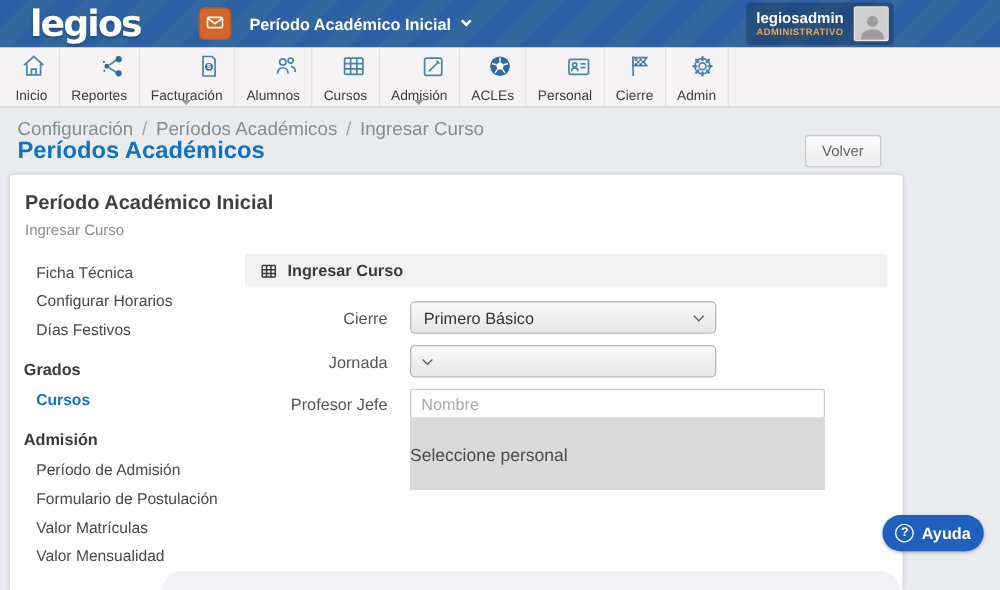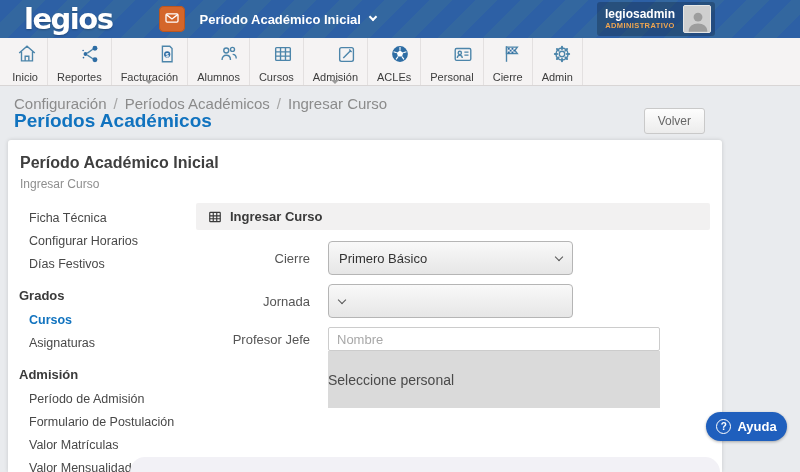--- a/index.html
+++ b/index.html
@@ -61,21 +61,21 @@
 
   .form-area { flex:1; margin-right:12px; }
   .form-header { height:27px; background:#f2f1f1; border-radius:2px; display:flex; align-items:center;
     padding-left:12px; gap:8px; font-size:13px; font-weight:bold; color:#3a3a3a; }
   .frow { display:flex; align-items:center; margin-top:9px; }
   .frow.first { margin-top:11px; }
   .flabel { flex:0 0 114px; text-align:right; margin-right:18px; font-size:13px; color:#555; }
   .req { color:#d9534f; margin-left:2px; }
   .sel { width:245px; height:26px; border:1px solid #b5b5b5; border-radius:4px;
     background:linear-gradient(#f9f9f9,#e6e6e6); display:flex; align-items:center;
-    padding:16px 10px; font-size:13px; color:#333; cursor:pointer; }
+    padding:0 10px; font-size:13px; color:#333; cursor:pointer; }
   .sel-txt { flex:1; white-space:nowrap; overflow:hidden; }
   .chev-d { width:6px; height:6px; border-right:1.8px solid #555; border-bottom:1.8px solid #555;
     transform:rotate(45deg); margin-top:-3px; }
   .txt-input { width:245px; height:26px; border:1px solid #c8c8c8; border-radius:4px; padding:0 8px;
     font-size:13px; color:#333; font-family:"Liberation Sans", sans-serif; outline:none; }
   .pj-col { display:flex; flex-direction:column; }
   .pj-input { width:332px; height:24px; border:1px solid #ccc; border-radius:2px; padding:0 8px;
     font-size:13px; color:#333; font-family:"Liberation Sans", sans-serif; outline:none; }
   .pj-input::placeholder { color:#a8a8a8; }
   .pj-panel { width:332px; height:57px; background:#dadada; display:flex; align-items:center;
@@ -232,21 +232,20 @@
     <div class="card-title">Período Académico Inicial</div>
     <div class="card-sub">Ingresar Curso</div>
   </div>
   <div class="card-body">
     <div class="side-menu">
       <div class="sm-link">Ficha Técnica</div>
       <div class="sm-link">Configurar Horarios</div>
       <div class="sm-link">Días Festivos</div>
       <div class="sm-header">Grados</div>
       <div class="sm-link sm-active">Cursos</div>
-      <div class="sm-link">Asignaturas</div>
       <div class="sm-header">Admisión</div>
       <div class="sm-link">Período de Admisión</div>
       <div class="sm-link">Formulario de Postulación</div>
       <div class="sm-link">Valor Matrículas</div>
       <div class="sm-link">Valor Mensualidad</div>
     </div>
 
     <div class="form-area">
       <div class="form-header">
         <span>

